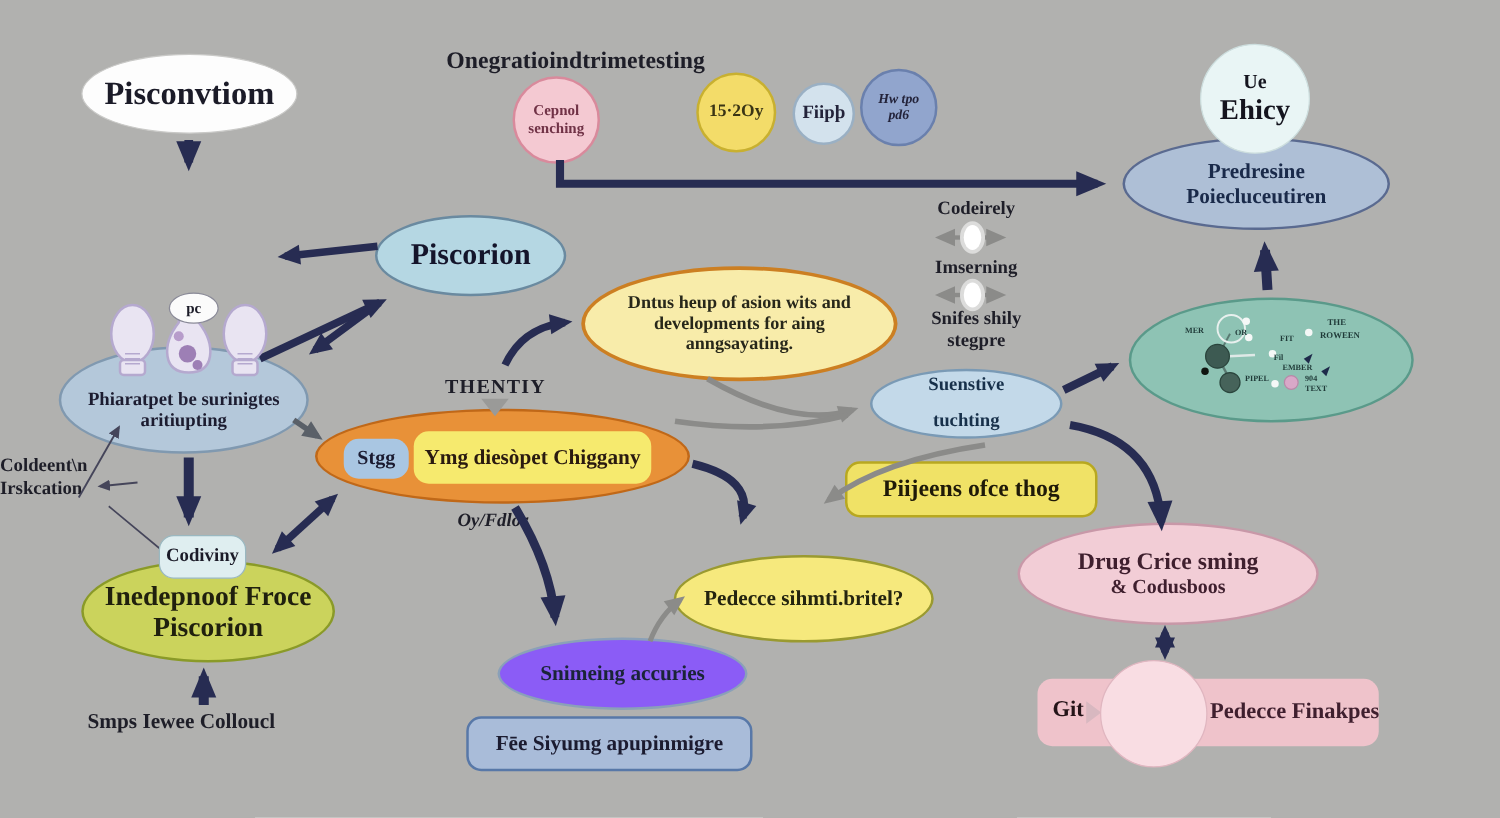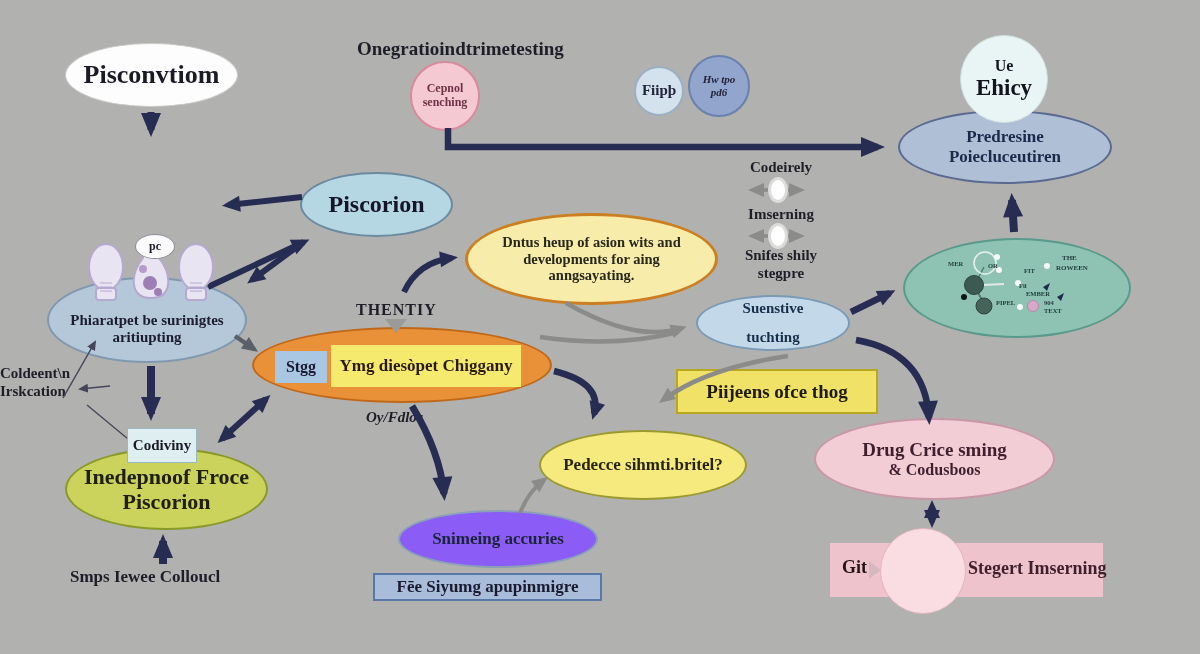--- a/index.html
+++ b/index.html
@@ -1,39 +1,42 @@
 <!DOCTYPE html>
 <html><head>
 <meta charset="utf-8">
 <style>
   html,body{margin:0;padding:0;}
   body{font-family:"Liberation Serif","DejaVu Serif",serif;}
   #stage{position:relative;width:1200px;height:654px;background:#b1b1af;overflow:hidden;}
   .node{position:absolute;display:flex;flex-direction:column;align-items:center;justify-content:center;
-        text-align:center;box-sizing:border-box;z-index:2;color:#1b1b28;font-weight:bold;line-height:1.15;}
+        text-align:center;box-sizing:border-box;z-index:2;color:#1b1b28;font-weight:bold;line-height:1.15;border-radius:12px;}
   .ell{border-radius:50%;}
   .txt{position:absolute;z-index:2;color:#1e1e28;font-weight:bold;line-height:1.2;}
   svg.overlay{position:absolute;left:0;top:0;z-index:3;pointer-events:none;}
   .toplayer{z-index:4;}
 </style>
 </head>
 <body>
 
 <div id="stage">
 
   <div class="txt" style="left:357px;top:38px;font-size:19px;">Onegratioindtrimetesting</div>
 
   <div class="node ell" style="left:65px;top:43px;width:173px;height:64px;background:#fdfdfd;border:1px solid #c9c9c7;font-size:26px;">
     <span>Pisconvtiom</span>
   </div>
 
   <div class="node ell" style="left:410px;top:61px;width:70px;height:70px;background:#f4c9d2;border:2px solid #d98a9c;font-size:12px;color:#703246;">
     <span>Cepnol</span>
     <span>senching</span>
   </div>
+  <div class="node ell" style="left:557px;top:58px;width:64px;height:64px;background:#f3dc69;border:2px solid #c8b030;font-size:14px;color:#3a3515;">
+    <span>15·2Oy</span>
+  </div>
   <div class="node ell" style="left:634px;top:66px;width:50px;height:50px;background:#d3e2ed;border:2px solid #9ab0c4;font-size:15px;color:#23233a;text-align:right;">
     <span>Fiipþ</span>
   </div>
   <div class="node ell" style="left:688px;top:55px;width:62px;height:62px;background:#91a5cd;border:2px solid #6a80ad;font-size:11px;font-style:italic;color:#23233a;">
     <span>Hw tpo</span>
     <span>pd6</span>
   </div>
 
   <div class="node ell" style="left:898px;top:110px;width:214px;height:74px;background:#aebfd6;border:2px solid #5a6a90;font-size:17px;color:#1a2a4a;">
     <span>Predresine</span>
@@ -102,34 +105,34 @@
 
   <div class="node" style="left:676px;top:369px;width:202px;height:45px;background:#f0e266;border:2px solid #b8a820;font-size:19px;color:#1f1a08;">
     <span>Piijeens ofce thog</span>
   </div>
 
   <div class="node ell" style="left:814px;top:418px;width:241px;height:82px;background:#f2cdd6;border:2px solid #c898a8;color:#3f1f2e;">
     <span style="font-size:19px;">Drug Crice sming</span>
     <span style="font-size:16px;">&amp; Codusboos</span>
   </div>
 
-  <div class="node ell" style="left:539px;top:430px;width:208px;height:70px;background:#f6e97d;border:2px solid #9a9a30;font-size:17px;color:#24240f;">
+  <div class="node ell" style="left:539px;top:444px;width:208px;height:70px;background:#f6e97d;border:2px solid #9a9a30;font-size:17px;color:#24240f;">
     <span>Pedecce sihmti.britel?</span>
   </div>
 
   <div class="node ell" style="left:398px;top:510px;width:200px;height:58px;background:#8b5cf6;border:2px solid #8aa0b8;font-size:17px;color:#1a2438;">
     <span>Snimeing accuries</span>
   </div>
-  <div class="node" style="left:373px;top:573px;width:229px;height:28px;background:#a9bcd9;border:2px solid #5878a8;font-size:17px;color:#1b1b30;">
+  <div class="node" style="left:373px;top:573px;width:229px;height:44px;background:#a9bcd9;border:2px solid #5878a8;font-size:17px;color:#1b1b30;">
     <span>Fēe Siyumg apupinmigre</span>
   </div>
 
   <div class="node" style="left:830px;top:543px;width:273px;height:54px;background:#efc3cb;flex-direction:row;justify-content:flex-start;"></div>
   <div class="txt" style="left:842px;top:557px;font-size:18px;color:#241418;">Git</div>
-  <div class="txt" style="left:968px;top:558px;font-size:18px;color:#3f1f2e;">Stegert Imserning</div>
+  <div class="txt" style="left:968px;top:558px;font-size:18px;color:#3f1f2e;">Pedecce Finakpes</div>
   <div class="node ell toplayer" style="left:880px;top:528px;width:86px;height:86px;background:#f9dde3;border:1px solid #e0b6c0;"></div>
 
   <svg class="overlay toplayer" width="1200" height="654" viewBox="0 0 1200 654">
     <defs>
       <marker id="ah-navy" markerUnits="userSpaceOnUse" markerWidth="26" markerHeight="22" refX="18" refY="11" orient="auto-start-reverse">
         <path d="M1,1 L25,11 L1,21 Z" fill="#272c52"></path>
       </marker>
       <marker id="ah-navy-s" markerUnits="userSpaceOnUse" markerWidth="20" markerHeight="18" refX="13" refY="9" orient="auto-start-reverse">
         <path d="M1,1 L19,9 L1,17 Z" fill="#272c52"></path>
       </marker>

